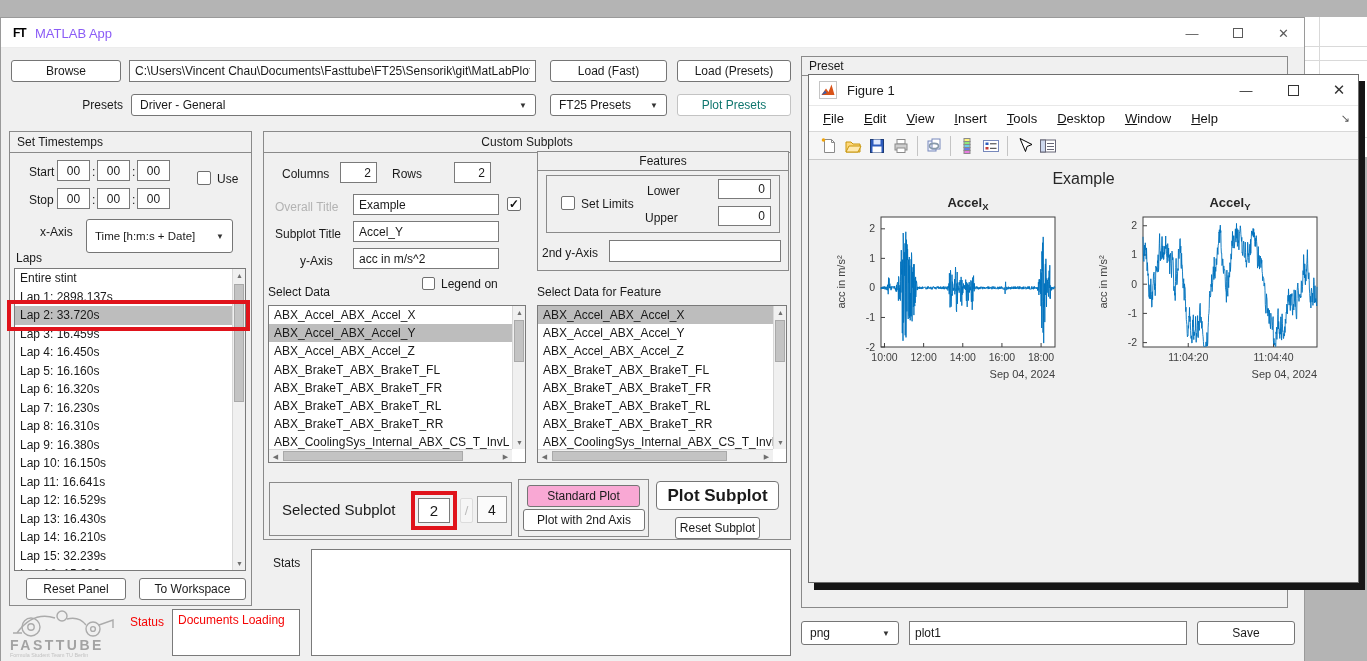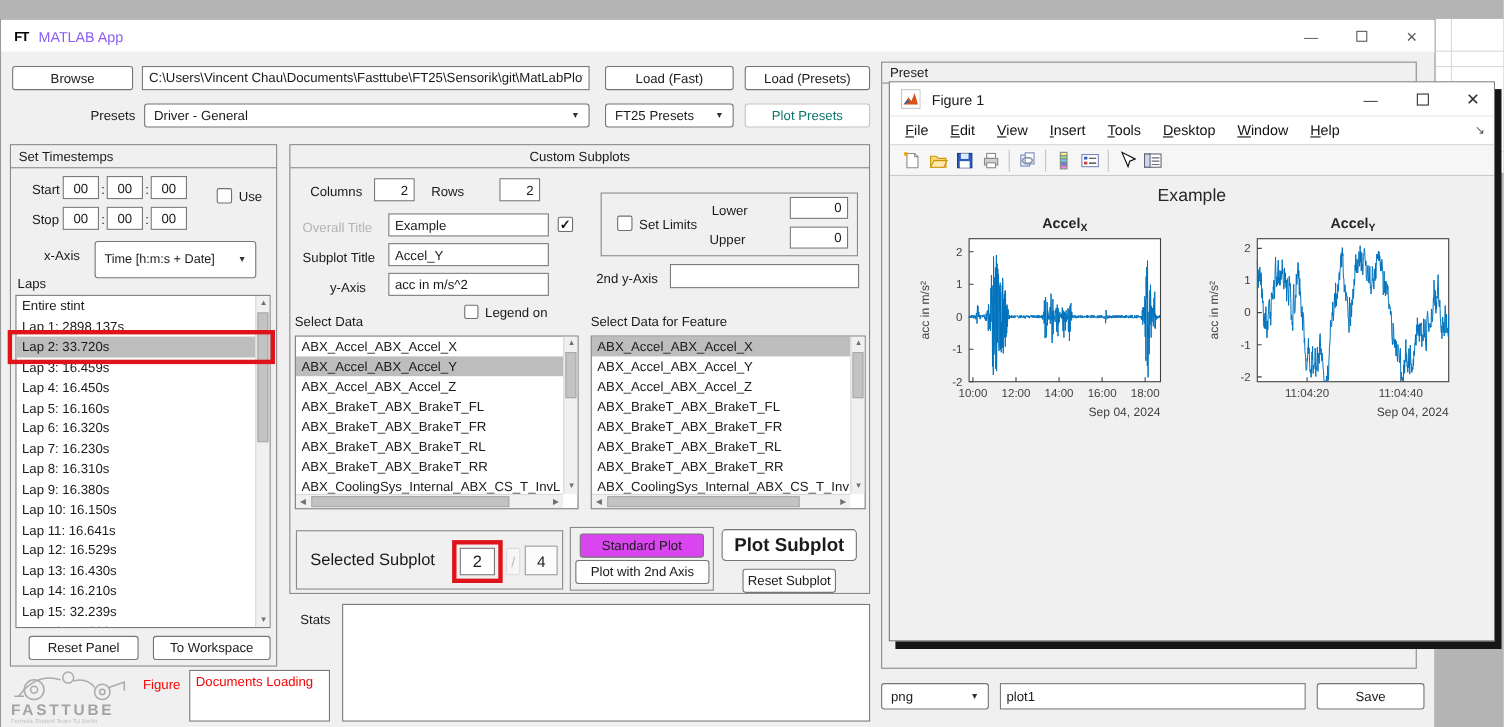--- a/index.html
+++ b/index.html
@@ -162,21 +162,21 @@
           <circle cx="22" cy="24" r="3.2"></circle>
         <circle cx="84" cy="26" r="7"></circle>
           <circle cx="84" cy="26" r="2.4"></circle>
         <path d="M4 30 L13 30 M8 30 Q24 8 46 15"></path>
         <circle cx="53" cy="13" r="5"></circle>
         <path d="M58 16 Q70 13 77 22 M90 22 L104 17 L104 25"></path>
       </g>
       <text x="1" y="47" font-size="14" font-weight="bold" letter-spacing="2.5" fill="#a3a3a3">FASTTUBE</text>
       <text x="1" y="54" font-size="5.4" fill="#c2c2c2">Formula Student Team TU Berlin</text>
     </svg>
-    <div class="lbl redtext" style="left:129px;top:597px;">Figure</div>
+    <div class="lbl redtext" style="left:129px;top:597px;">Status</div>
     <div class="abs" style="left:171px;top:591px;width:128px;height:47px;background:#fff;border:1px solid #7a7a7a;">
       <div class="redtext" style="font-size:12px;padding:3px 5px;">Documents Loading</div>
     </div>
 
     <div class="panel" style="left:262px;top:113px;width:528px;height:409px;">
       <div class="phead center">Custom Subplots</div>
     </div>
     <div class="lbl" style="left:281px;top:149px;">Columns</div>
     <input class="tfield num" style="left: 339px; top: 144px; width: 37px; height: 21px;" value="2">
     <div class="lbl" style="left:391px;top:149px;">Rows</div>
@@ -208,20 +208,23 @@
         <div class="thumb" style="left:1px;right:1px;top:14px;height:42px;"></div>
         <div class="sbarrow" style="bottom:0;">▼</div>
       </div>
       <div class="hsb" style="right:13px;">
         <div class="sbarrow" style="left:0;">◀</div>
         <div class="thumb" style="top:1px;bottom:1px;left:14px;width:180px;"></div>
         <div class="sbarrow" style="right:0;">▶</div>
       </div>
     </div>
 
+    <div class="panel" style="left:536px;top:133px;width:252px;height:120px;">
+      <div class="phead center" style="height:19px;">Features</div>
+    </div>
     <div class="abs" style="left:545px;top:157px;width:234px;height:58px;border:1px solid #8a8a8a;"></div>
     <div class="cb" style="left:560px;top:178px;"></div>
     <div class="lbl" style="left:580px;top:179px;">Set Limits</div>
     <div class="lbl" style="left:646px;top:166px;">Lower</div>
     <input class="tfield num" style="left: 717px; top: 161px; width: 53px; height: 20px;" value="0">
     <div class="lbl" style="left:644px;top:193px;">Upper</div>
     <input class="tfield num" style="left: 717px; top: 188px; width: 53px; height: 20px;" value="0">
     <div class="lbl" style="left:541px;top:228px;">2nd y-Axis</div>
     <input class="tfield" style="left: 608px; top: 222px; width: 172px; height: 22px;" value="">
     <div class="lbl" style="left:536px;top:267px;">Select Data for Feature</div>
@@ -250,21 +253,21 @@
     </div>
 
     <div class="abs" style="left:268px;top:464px;width:243px;height:54px;border:1px solid #8a8a8a;"></div>
     <div class="lbl" style="left:281px;top:483px;font-size:15px;">Selected Subplot</div>
     <input class="tfield ctr" style="left: 417px; top: 480px; width: 32px; height: 25px; font-size: 15px;" value="2">
     <div class="redbox" style="left:410px;top:473px;width:46px;height:39px;"></div>
     <div class="abs" style="left:459px;top:480px;width:13px;height:25px;border:1px solid #dcdcdc;border-radius:2px;background:#f6f6f6;color:#bbb;font-size:13px;display:flex;align-items:center;justify-content:center;">/</div>
     <input class="tfield ctr" style="left: 476px; top: 478px; width: 30px; height: 27px; font-size: 14px; background: rgb(251, 251, 251); border-color: rgb(154, 154, 154);" value="4">
 
     <div class="abs" style="left:517px;top:461px;width:131px;height:58px;border:1px solid #8a8a8a;"></div>
-    <div class="btn" style="left:526px;top:467px;width:113px;height:22px;background:#d946ef;">Standard Plot</div>
+    <div class="btn" style="left:526px;top:467px;width:113px;height:22px;background:#f9a8d4;">Standard Plot</div>
     <div class="btn" style="left:522px;top:491px;width:122px;height:22px;">Plot with 2nd Axis</div>
     <div class="btn" style="left:655px;top:463px;width:123px;height:29px;font-size:17px;font-weight:bold;border-radius:4px;">Plot Subplot</div>
     <div class="btn" style="left:674px;top:499px;width:85px;height:22px;">Reset Subplot</div>
 
     <div class="lbl" style="left:272px;top:538px;">Stats</div>
     <div class="abs" style="left:310px;top:531px;width:480px;height:107px;background:#fff;border:1px solid #7a7a7a;">
       <div style="font-size:12px;padding:3px;"></div>
     </div>
 
     <div class="panel" style="left:800px;top:38px;width:487px;height:552px;">

